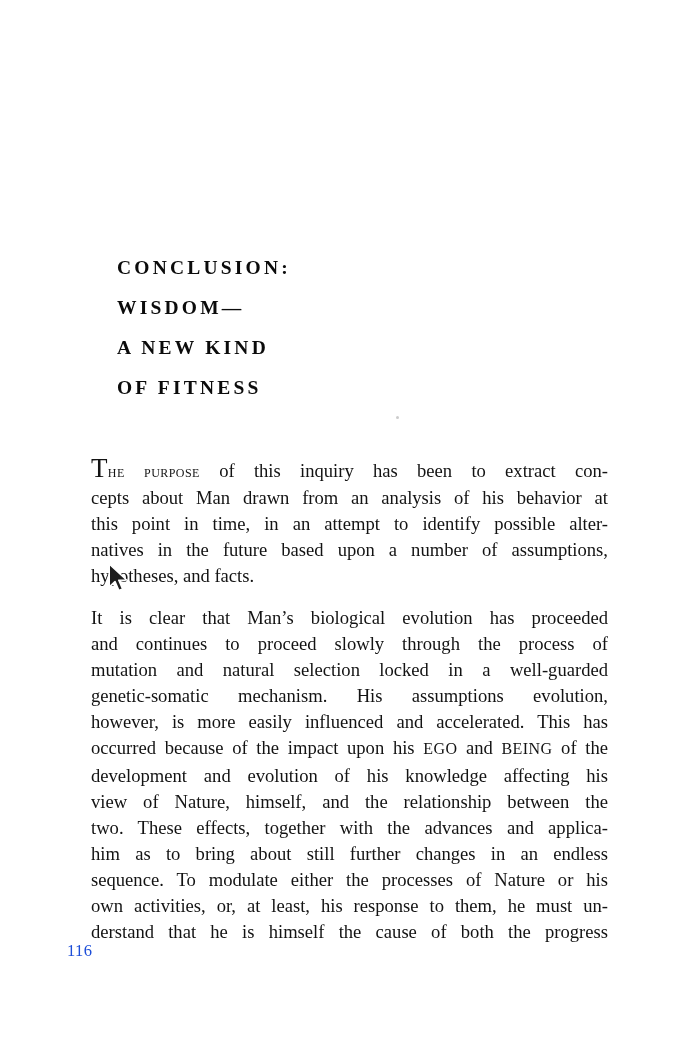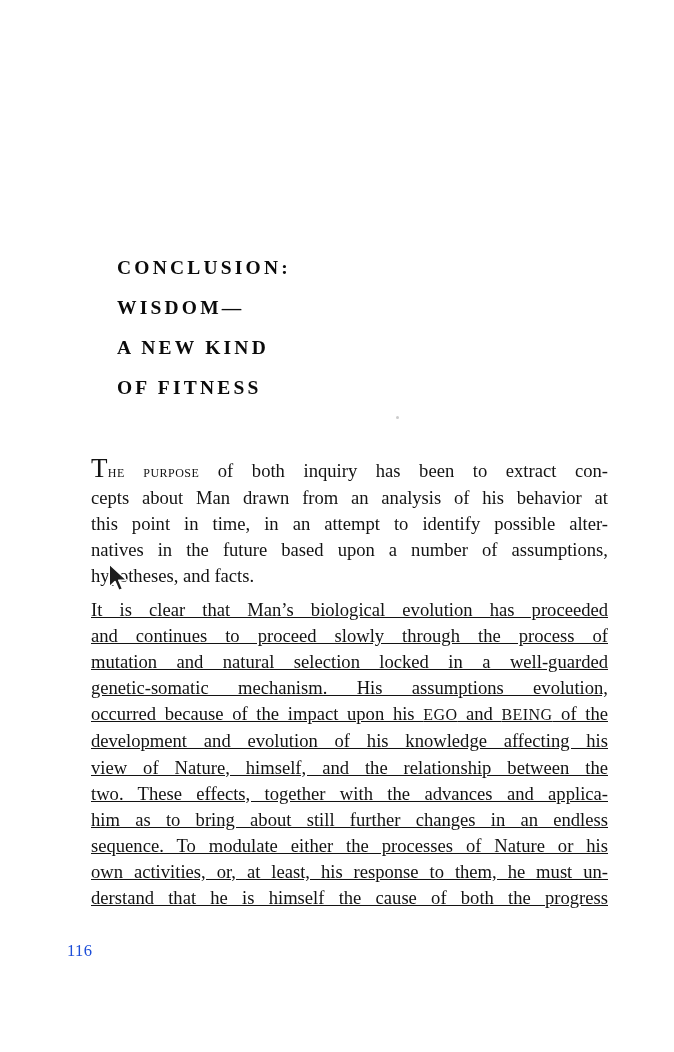--- a/index.html
+++ b/index.html
@@ -63,21 +63,21 @@
     text-align: justify;
     text-justify: inter-word;
     color: #131313;
     hyphens: none;
   }
   .para {
     margin: 0;
     text-indent: 24px;
     text-align: justify;
   }
-  .para + .para { margin-top: 8px; text-decoration: underline; }
+  .para + .para { margin-top: 16px; }
 
   
   .initial-cap {
     font-size: 27px;
     line-height: 0;
     font-weight: 400;
     letter-spacing: .3px;
   }
   .smallcaps {
     font-variant: small-caps;
@@ -137,32 +137,33 @@
     <div class="title-line">WISDOM—</div>
     <div class="title-line">A NEW KIND</div>
     <div class="title-line">OF FITNESS</div>
   </div>
 
   <div class="scan-speck"></div>
 
   <div class="body-text">
 
     <p class="para forced">
-      <span class="ln indent"><span class="initial-cap">T</span><span class="smallcaps">he purpose</span> <span>of both inquiry has been to extract con-</span></span>
+      <span class="ln indent"><span class="initial-cap">T</span><span class="smallcaps">he purpose</span> <span>of this inquiry has been to extract con-</span></span>
       <span class="ln">cepts about Man drawn from an analysis of his behavior at</span>
       <span class="ln">this point in time, in an attempt to identify possible alter-</span>
       <span class="ln">natives in the future based upon a number of assumptions,</span>
       <span class="ln last">hypotheses, and facts.</span>
     </p>
 
     <p class="para forced">
       <span class="ln indent">It is clear that Man’s biological evolution has proceeded</span>
       <span class="ln">and continues to proceed slowly through the process of</span>
       <span class="ln">mutation and natural selection locked in a well-guarded</span>
       <span class="ln">genetic-somatic mechanism. His assumptions evolution,</span>
+      <span class="ln">however, is more easily influenced and accelerated. This has</span>
       <span class="ln">occurred because of the impact upon his <span class="sc-term">EGO</span> and <span class="sc-term">BEING</span> of the</span>
       <span class="ln">development and evolution of his knowledge affecting his</span>
       <span class="ln">view of Nature, himself, and the relationship between the</span>
       <span class="ln">two. These effects, together with the advances and applica-</span>
       <span class="ln">him as to bring about still further changes in an endless</span>
       <span class="ln">sequence. To modulate either the processes of Nature or his</span>
       <span class="ln">own activities, or, at least, his response to them, he must un-</span>
       <span class="ln">derstand that he is himself the cause of both the progress</span>
     </p>
 

